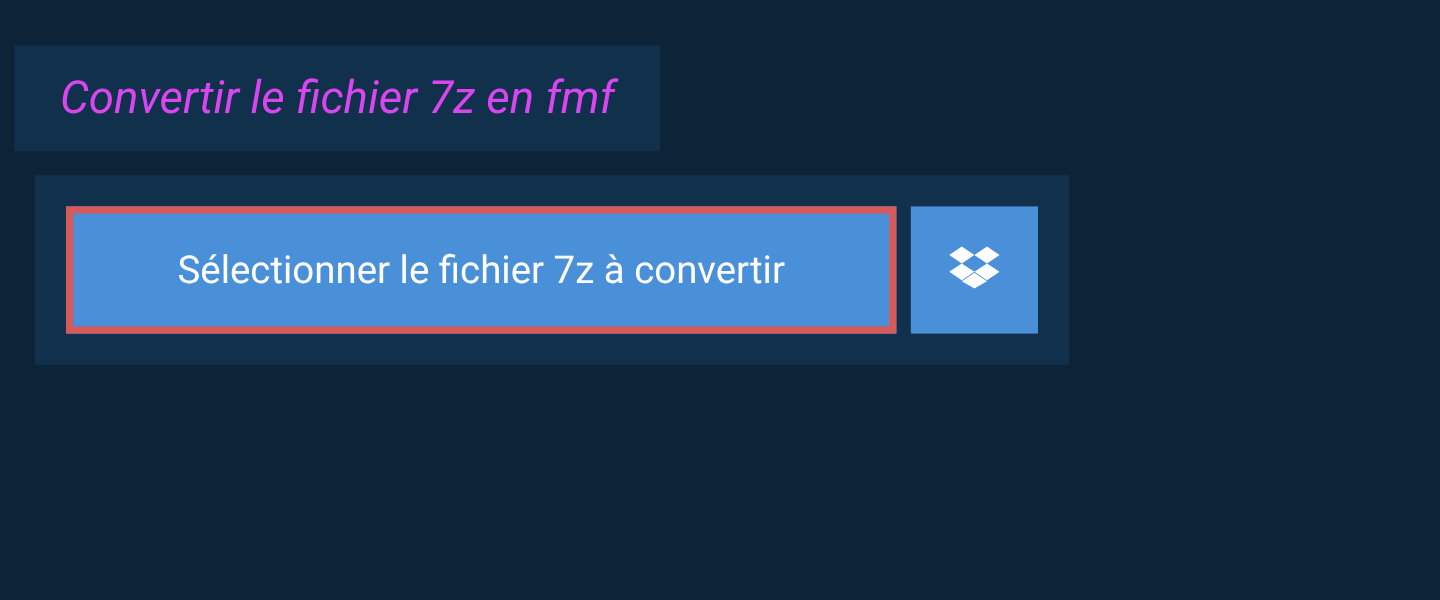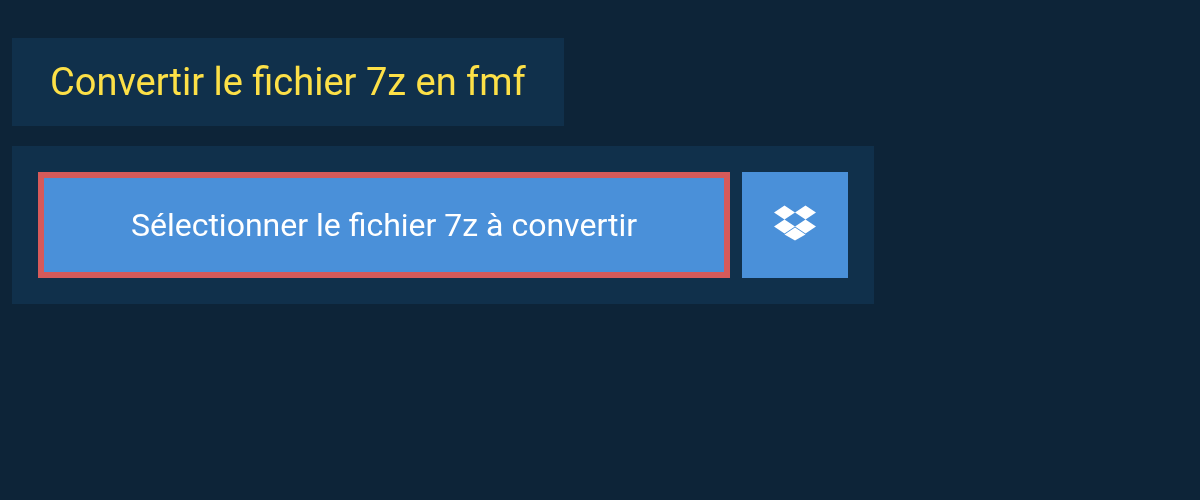--- a/index.html
+++ b/index.html
@@ -15,27 +15,28 @@
       overflow: hidden;
     }
     .page-header {
       background: #10304b;
       display: inline-block;
       padding: 22px 38px;
       margin-left: 12px;
       margin-top: 38px;
     }
     .page-title {
-      color: #fde047;
+      color: #d946ef;
       font-size: 38px;
       font-weight: 400;
+      font-style: italic;
     }
     .upload-panel {
       background: #10304b;
-      margin-left: 12px;
+      margin-left: 29px;
       margin-top: 20px;
       padding: 26px 26px;
       width: 862px;
       display: flex;
       gap: 12px;
       align-items: stretch;
     }
     .select-file-button {
       background: #4a90d9;
       border: 6px solid #d65a5a;

